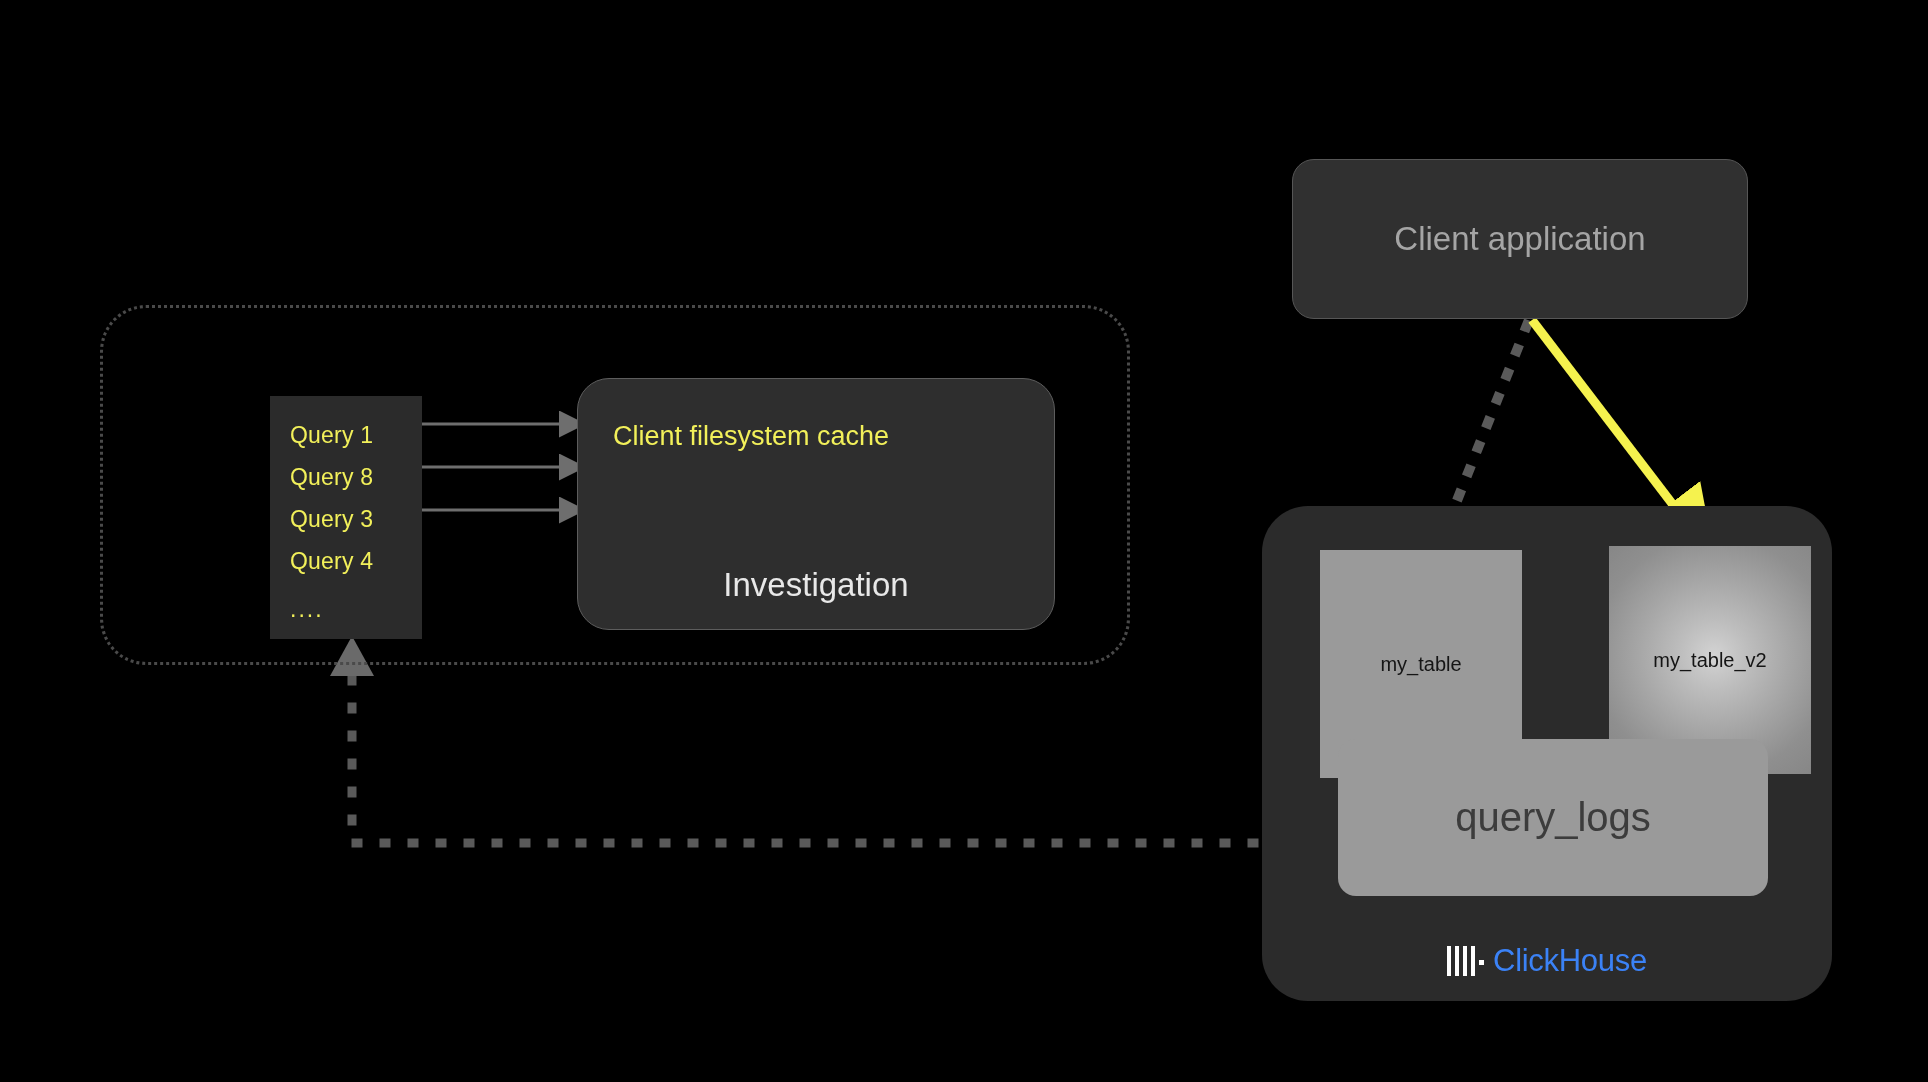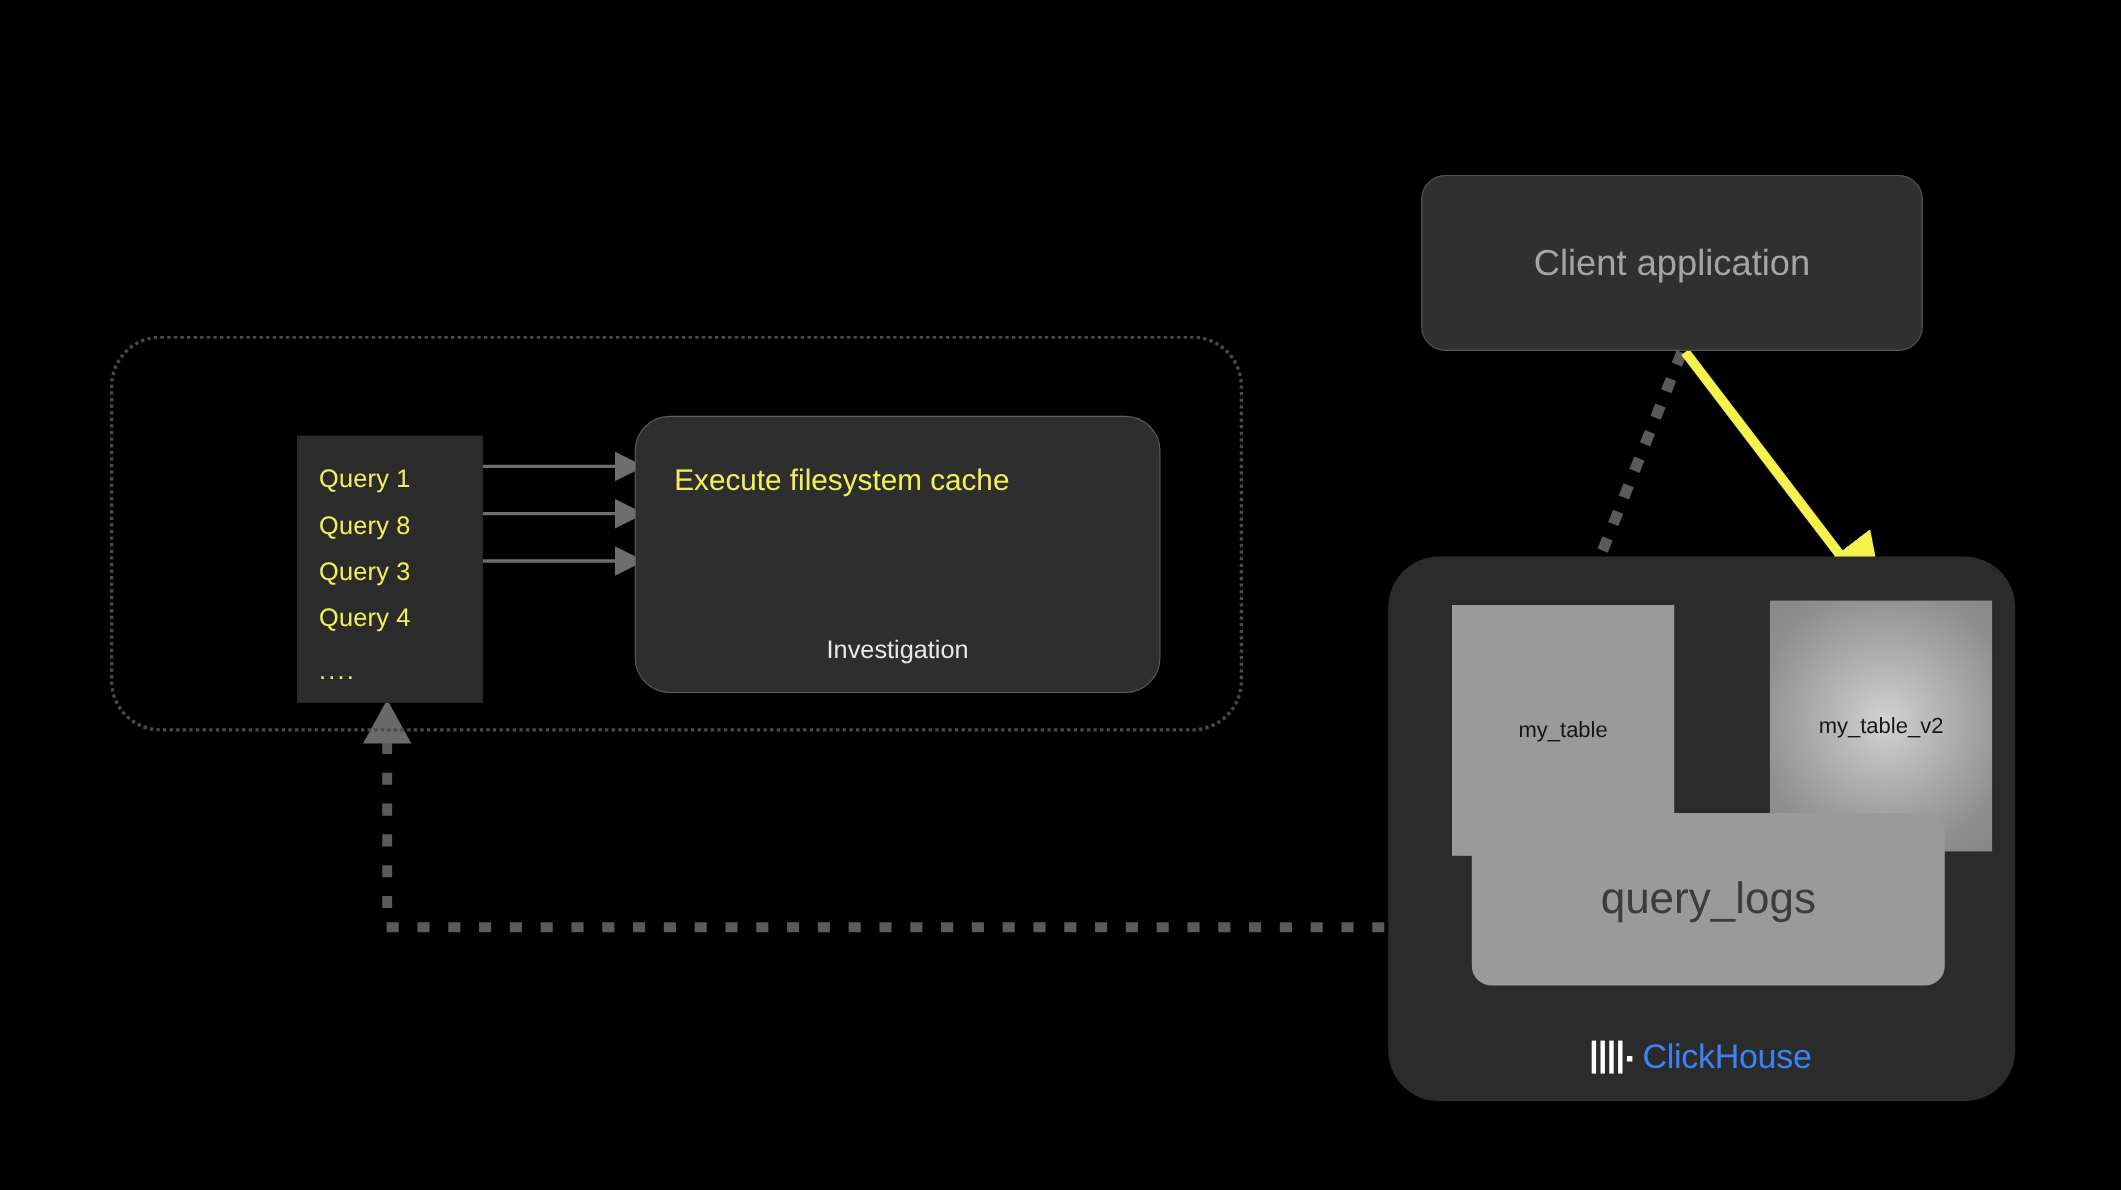--- a/index.html
+++ b/index.html
@@ -39,21 +39,21 @@
     border: 3px dotted #4a4a4a;
     border-radius: 46px;
     box-sizing: border-box;
   }
 
   
   .query-box {
     position: absolute;
     left: 270px;
     top: 396px;
-    width: 169px;
+    width: 152px;
     height: 243px;
     background: #2b2b2b;
     box-sizing: border-box;
     padding: 18px 2px 0 20px;
   }
   .query-item {
     color: #f2f05a;
     font-size: 23px;
     line-height: 42px;
     letter-spacing: 0.2px;
@@ -89,21 +89,21 @@
     white-space: nowrap;
   }
   .inv-line.spaced { margin-top: 17px; }
   .inv-title {
     position: absolute;
     left: 0;
     right: 0;
     bottom: 25px;
     text-align: center;
     color: #e8e8e8;
-    font-size: 23px;
+    font-size: 33px;
     margin-top: 31px;
   }
 
   
   .client-app {
     position: absolute;
     left: 1292px;
     top: 159px;
     width: 456px;
     height: 160px;
@@ -234,21 +234,21 @@
   <div class="query-box">
     <div class="query-item">Query 1</div>
     <div class="query-item">Query 8</div>
     <div class="query-item">Query 3</div>
     <div class="query-item">Query 4</div>
     <div class="query-item ellipsis">....</div>
   </div>
 
   <div class="investigation">
     <div class="inv-lines">
-      <div class="inv-line">Execute filesystem cache</div>
+      <div class="inv-line">Client filesystem cache</div>
     </div>
     <div class="inv-title">Investigation</div>
   </div>
 
   <div class="client-app">
     <span class="client-app-label">Client application</span>
   </div>
 
   <div class="ch-panel">
     <div class="table-box t1">

